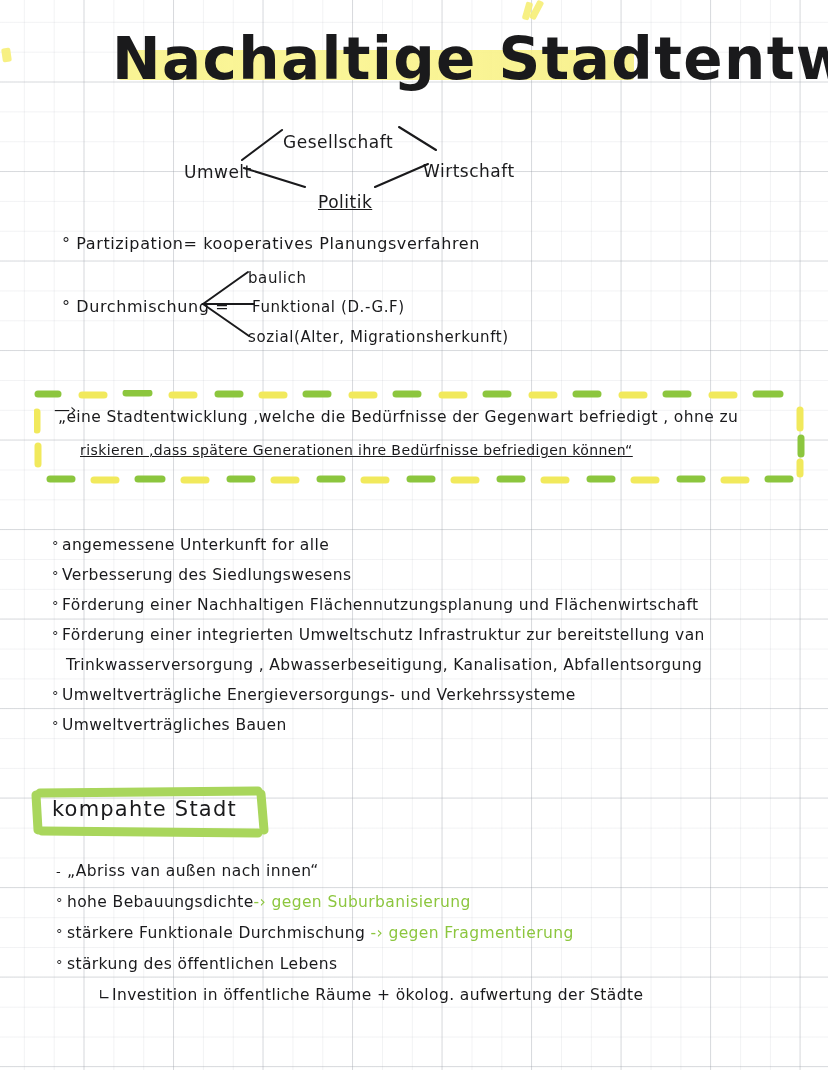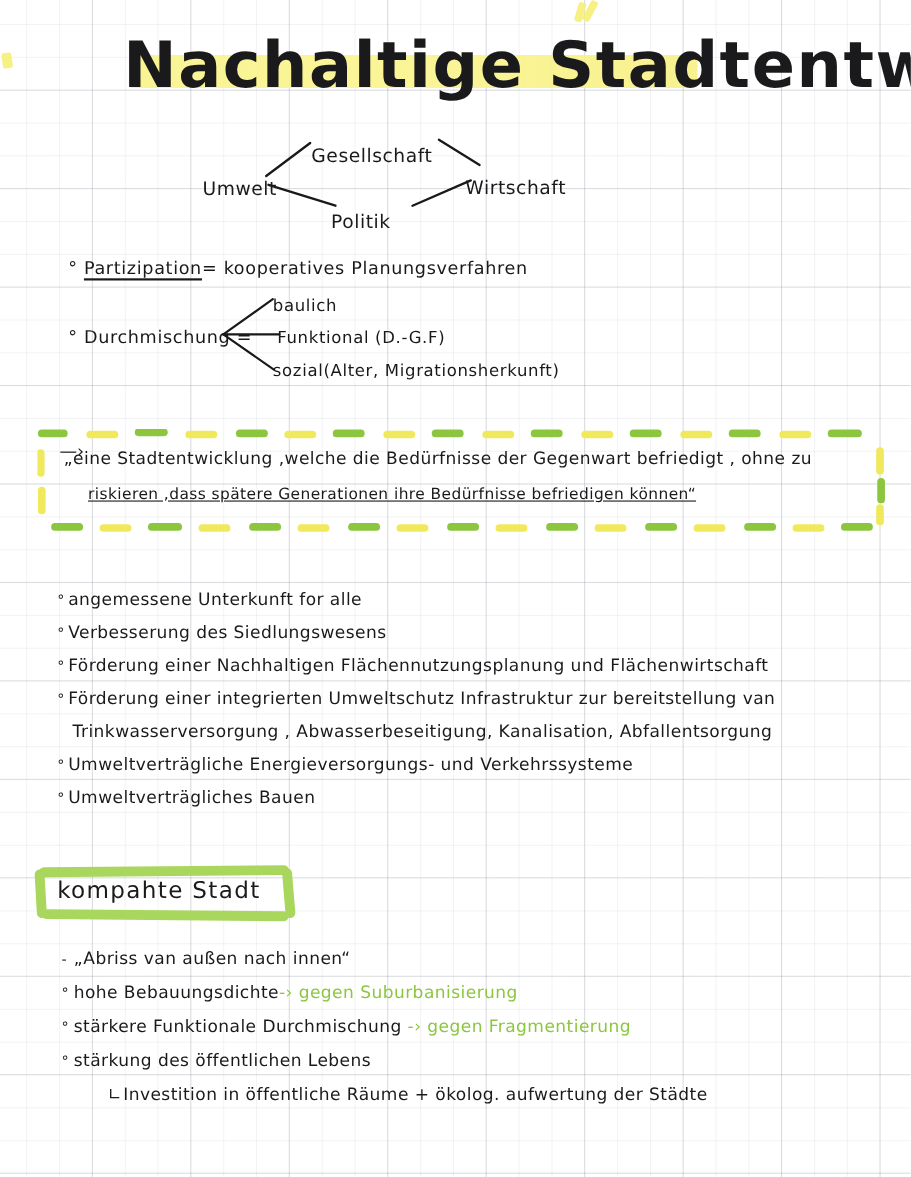--- a/index.html
+++ b/index.html
@@ -99,27 +99,26 @@
     position: absolute;
     font-size: 17px;
     color: #1a1a1c;
     letter-spacing: 0.5px;
     white-space: nowrap;
     margin-top: 16px;
   }
   #n-gesellschaft { left: 113px; top: 8px;  }
   #n-umwelt       { left: 14px;  top: 38px; }
   #n-wirtschaft   { left: 253px; top: 37px; }
-  #n-politik      { left: 131px; top: 68px; }
+  #n-politik      { left: 148px; top: 68px; text-decoration: underline; }
   #diagram svg { position: absolute; left: 0; top: 0; }
 
   
   #blk-partizipation { left: 62px;  top: 234px; font-size: 16px; }
   #blk-partizipation .ul {
-    text-decoration: underline;
     text-underline-offset: 4px;
     text-decoration-thickness: 1.6px;
   }
   #blk-durchmischung { left: 62px;  top: 297px; font-size: 16px; }
   #d-baulich   { left: 248px; top: 269px; font-size: 15px; }
   #d-funktional{ left: 252px; top: 298px; font-size: 15px; }
   #d-sozial    { left: 248px; top: 328px; font-size: 15px; }
   #fan { position: absolute; left: 196px; top: 262px; }
 
   

